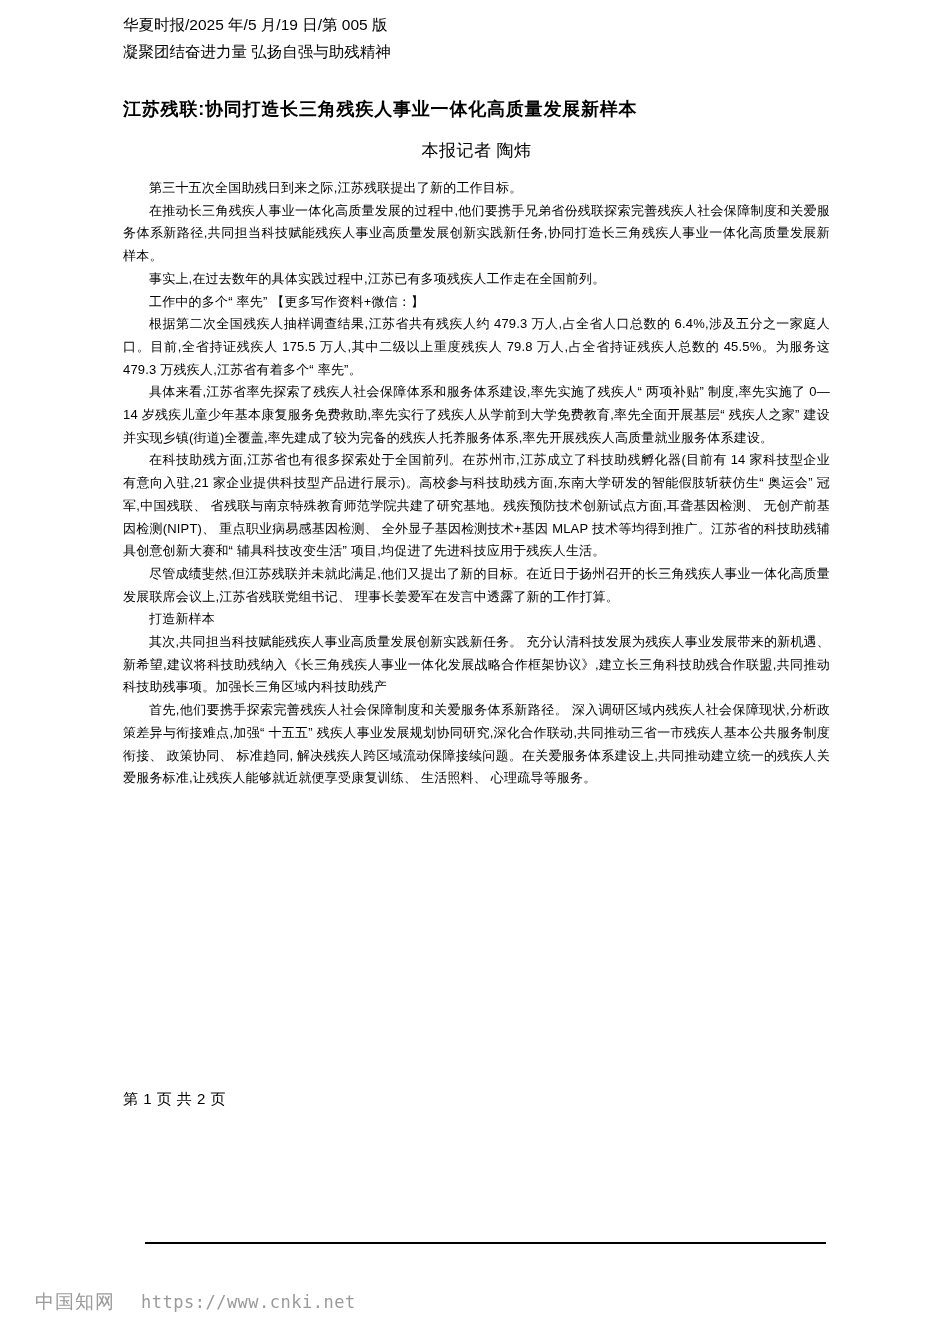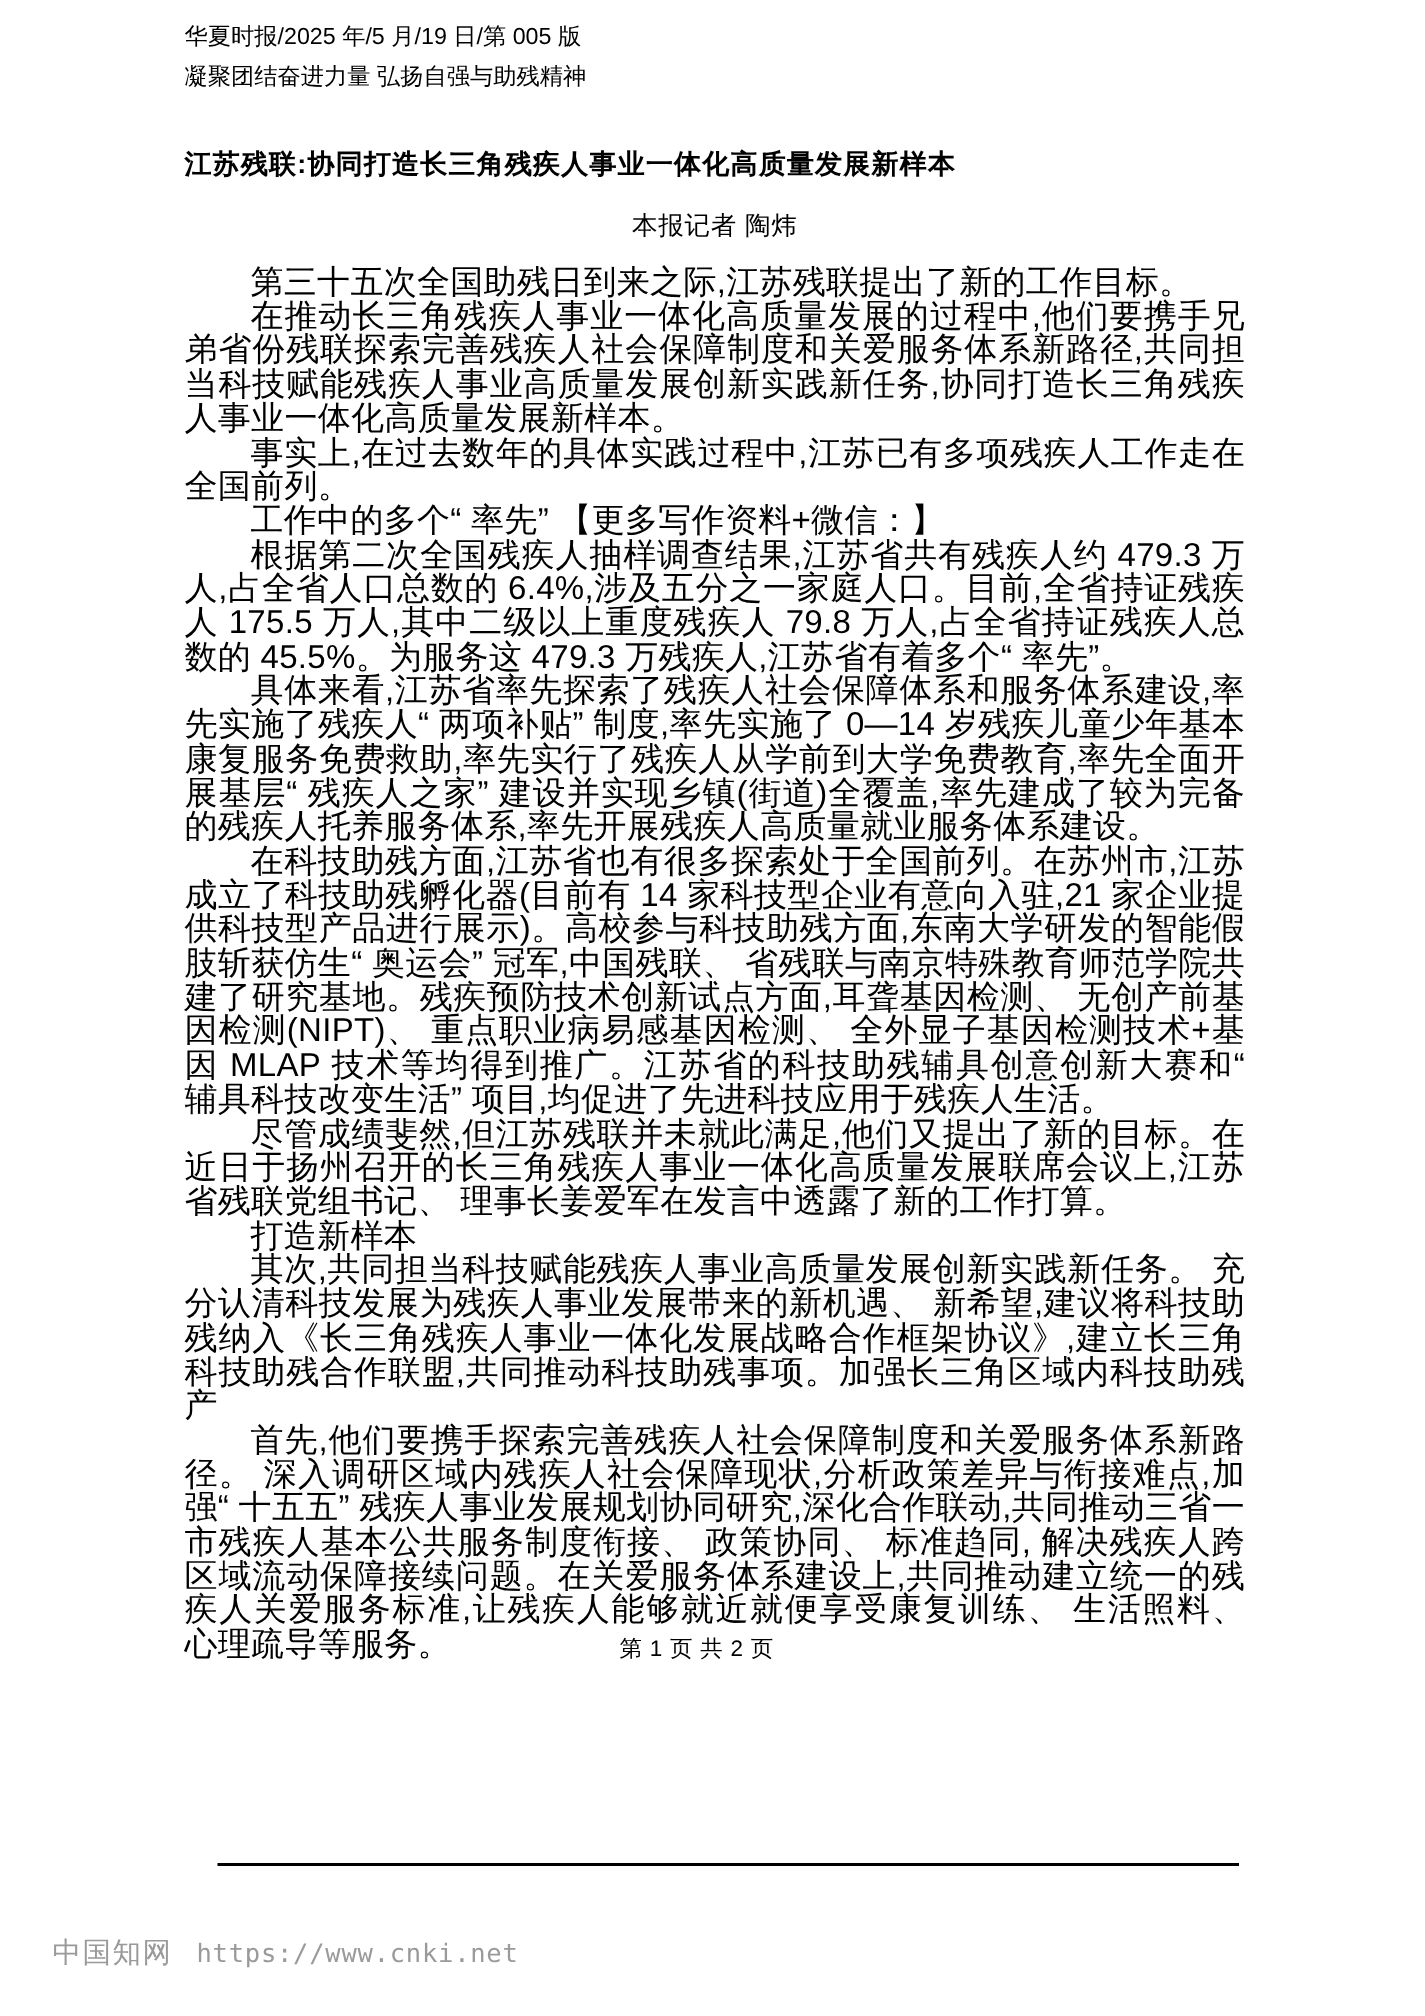--- a/index.html
+++ b/index.html
@@ -44,40 +44,40 @@
     width: 707px;
     text-align: center;
     font-size: 17px;
     letter-spacing: 0.5px;
   }
   .article-body {
     position: absolute;
     left: 123px;
     top: 177px;
     width: 707px;
-    font-size: 22px;
+    font-size: 13px;
     line-height: 22.7px;
     text-align: justify;
     text-justify: inter-ideograph;
     letter-spacing: 0.2px;
   }
   .article-body p {
     margin: 0;
     padding: 0;
     text-indent: 2em;
   }
   .article-body p.gap-before {
     margin-top: 22.7px;
   }
   .page-indicator {
     position: absolute;
     top: 1090px;
     left: 123px;
     width: 683px;
-    text-align: center;
+    text-align: left;
     font-size: 15px;
     letter-spacing: 0.5px;
   }
   .divider {
     position: absolute;
     left: 145px;
     top: 1242px;
     width: 681px;
     height: 2px;
     background: #000000;
@@ -92,21 +92,21 @@
   }
   .watermark .brand {
     font-family: Liberation Sans, sans-serif;
     font-size: 19px;
     letter-spacing: 1px;
     text-align: center;
   }
   .watermark .url {
     font-family: "DejaVu Sans Mono", monospace;
     font-size: 17px;
-    margin-left: 16px;
+    margin-left: 26px;
     letter-spacing: 0.5px;
   }
 </style>
 </head>
 <body>
 
 <div class="page">
 
   <div class="doc-header">
     <div>华夏时报/2025 年/5 月/19 日/第 005 版</div>

